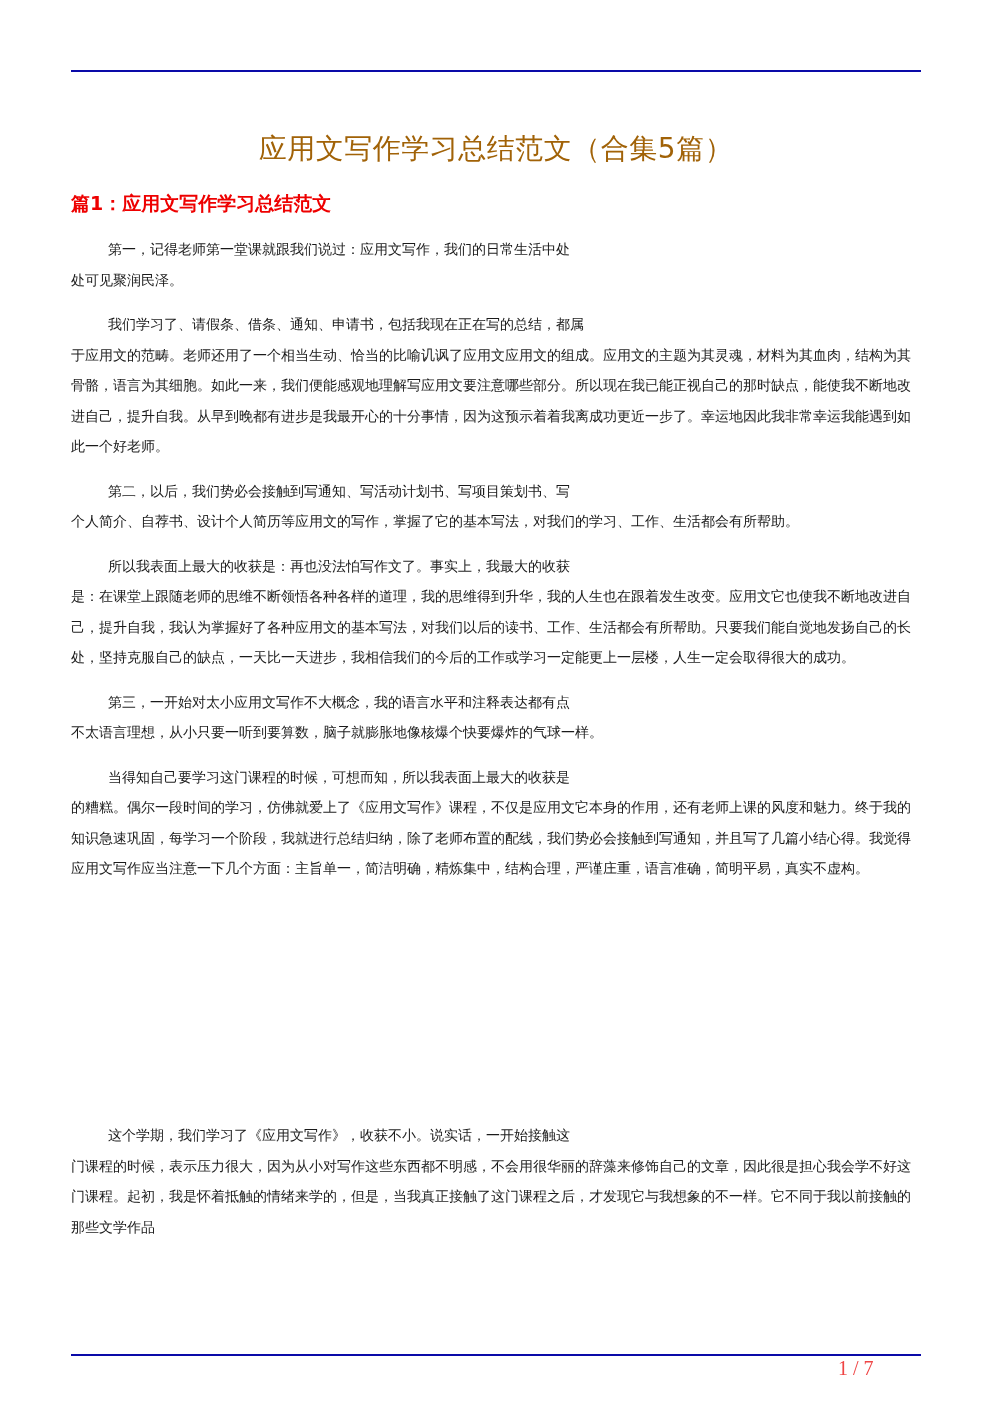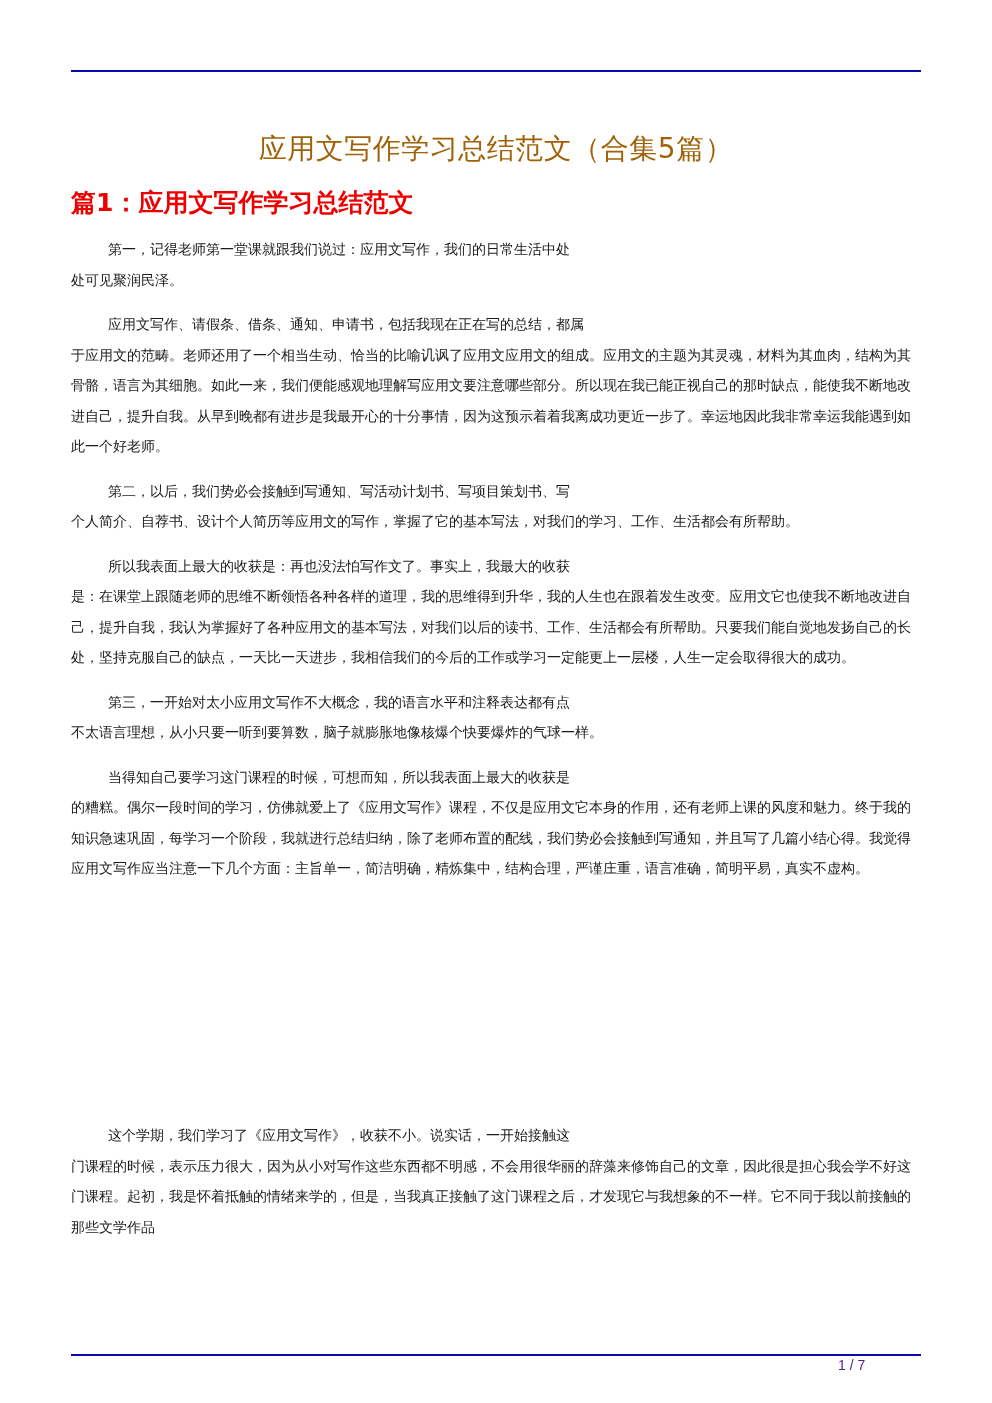--- a/index.html
+++ b/index.html
@@ -4,41 +4,41 @@
 <style>
   html, body { margin: 0; padding: 0; background: #ffffff; }
   body { width: 992px; height: 1403px; position: relative; overflow: hidden;
          font-family: "DejaVu Sans", "Liberation Sans", sans-serif; color: #1a1a1a; }
   .rule { position: absolute; left: 71px; width: 850px; height: 2px; background: #0a0aa8; }
   .rule.top { top: 70px; }
   .rule.bottom { top: 1354px; }
   .title { position: absolute; top: 130px; left: 0; width: 992px; text-align: center;
            font-size: 28px; letter-spacing: 0.5px; color: #a16207; }
   .content { position: absolute; left: 71px; width: 840px; }
-  .section-heading { color: #ee0000; font-size: 25px; margin: 0; height: 34px; line-height: 34px; }
+  .section-heading { color: #ee0000; font-size: 19px; margin: 0; height: 34px; line-height: 34px; }
   .para { font-size: 14px; line-height: 30.5px; margin: 0 0 14px 0; text-align: justify; }
   .para .first { display: block; padding-left: 37px; }
-  .page-num { position: absolute; top: 1357px; left: 838px; font-size: 14px; color: #4c1d95;
-              font-family: Liberation Sans, sans-serif; }
+  .page-num { position: absolute; top: 1357px; left: 838px; font-size: 20px; color: #ef4444;
+              font-family: Liberation Serif, serif; }
 </style>
 </head>
 <body>
 
 <div class="rule top"></div>
 
 <div class="title">应用文写作学习总结范文（合集5篇）</div>
 
 <div class="content" style="top:186px;">
   <h2 class="section-heading">篇1：应用文写作学习总结范文</h2>
   <div style="height:14px"></div>
   <p class="para">
     <span class="first">第一，记得老师第一堂课就跟我们说过：应用文写作，我们的日常生活中处</span><span>处可见聚润民泽。</span>
   </p>
   <p class="para">
-    <span class="first">应用文写作、请假条、借条、通知、申请书，包括我现在正在写的总结，都属</span><span>于应用文的范畴。老师还用了一个相当生动、恰当的比喻讥讽了应用文应用文的组成。应用文的主题为其灵魂，材料为其血肉，结构为其骨骼，语言为其细胞。如此一来，我们便能感观地理解写应用文要注意哪些部分。所以现在我已能正视自己的那时缺点，能使我不断地改进自己，提升自我。从早到晚都有进步是我最开心的十分事情，因为这预示着着我离成功更近一步了。幸运地因此我非常幸运我能遇到如此一个好老师。</span>
+    <span class="first">我们学习了、请假条、借条、通知、申请书，包括我现在正在写的总结，都属</span><span>于应用文的范畴。老师还用了一个相当生动、恰当的比喻讥讽了应用文应用文的组成。应用文的主题为其灵魂，材料为其血肉，结构为其骨骼，语言为其细胞。如此一来，我们便能感观地理解写应用文要注意哪些部分。所以现在我已能正视自己的那时缺点，能使我不断地改进自己，提升自我。从早到晚都有进步是我最开心的十分事情，因为这预示着着我离成功更近一步了。幸运地因此我非常幸运我能遇到如此一个好老师。</span>
   </p>
   <p class="para">
     <span class="first">第二，以后，我们势必会接触到写通知、写活动计划书、写项目策划书、写</span><span>个人简介、自荐书、设计个人简历等应用文的写作，掌握了它的基本写法，对我们的学习、工作、生活都会有所帮助。</span>
   </p>
   <p class="para">
     <span class="first">所以我表面上最大的收获是：再也没法怕写作文了。事实上，我最大的收获</span><span>是：在课堂上跟随老师的思维不断领悟各种各样的道理，我的思维得到升华，我的人生也在跟着发生改变。应用文它也使我不断地改进自己，提升自我，我认为掌握好了各种应用文的基本写法，对我们以后的读书、工作、生活都会有所帮助。只要我们能自觉地发扬自己的长处，坚持克服自己的缺点，一天比一天进步，我相信我们的今后的工作或学习一定能更上一层楼，人生一定会取得很大的成功。</span>
   </p>
   <p class="para">
     <span class="first">第三，一开始对太小应用文写作不大概念，我的语言水平和注释表达都有点</span><span>不太语言理想，从小只要一听到要算数，脑子就膨胀地像核爆个快要爆炸的气球一样。</span>
   </p>

